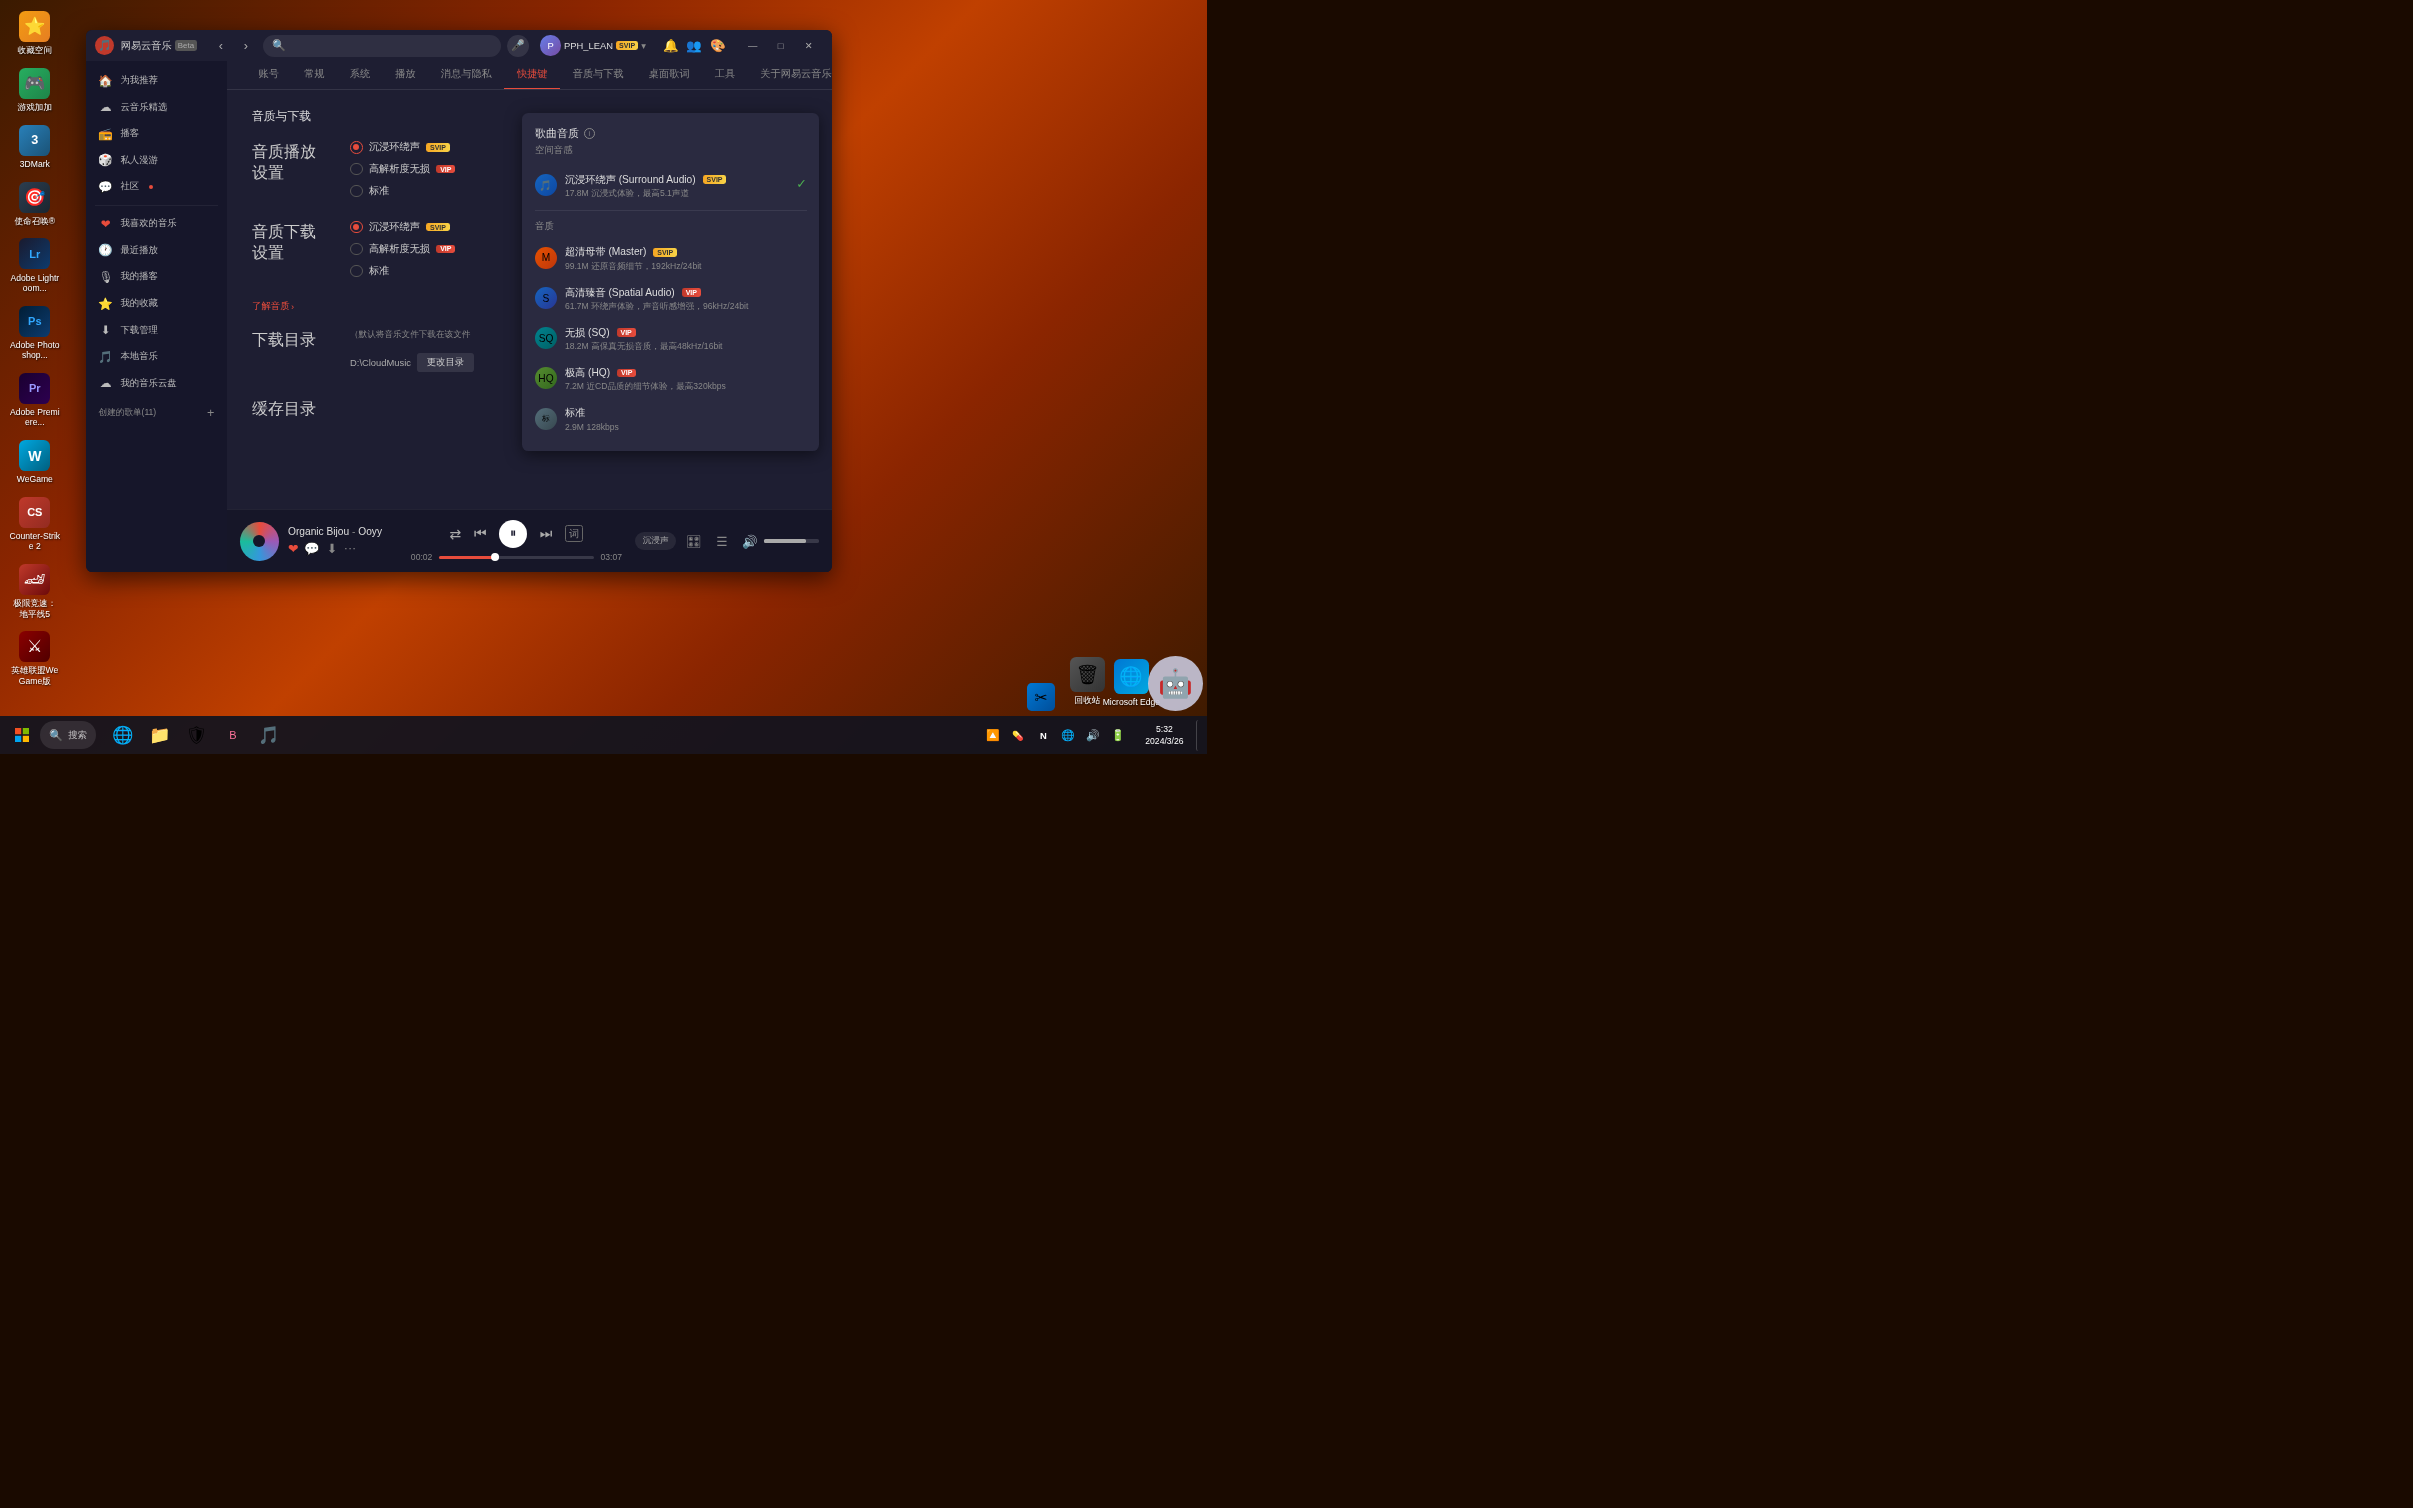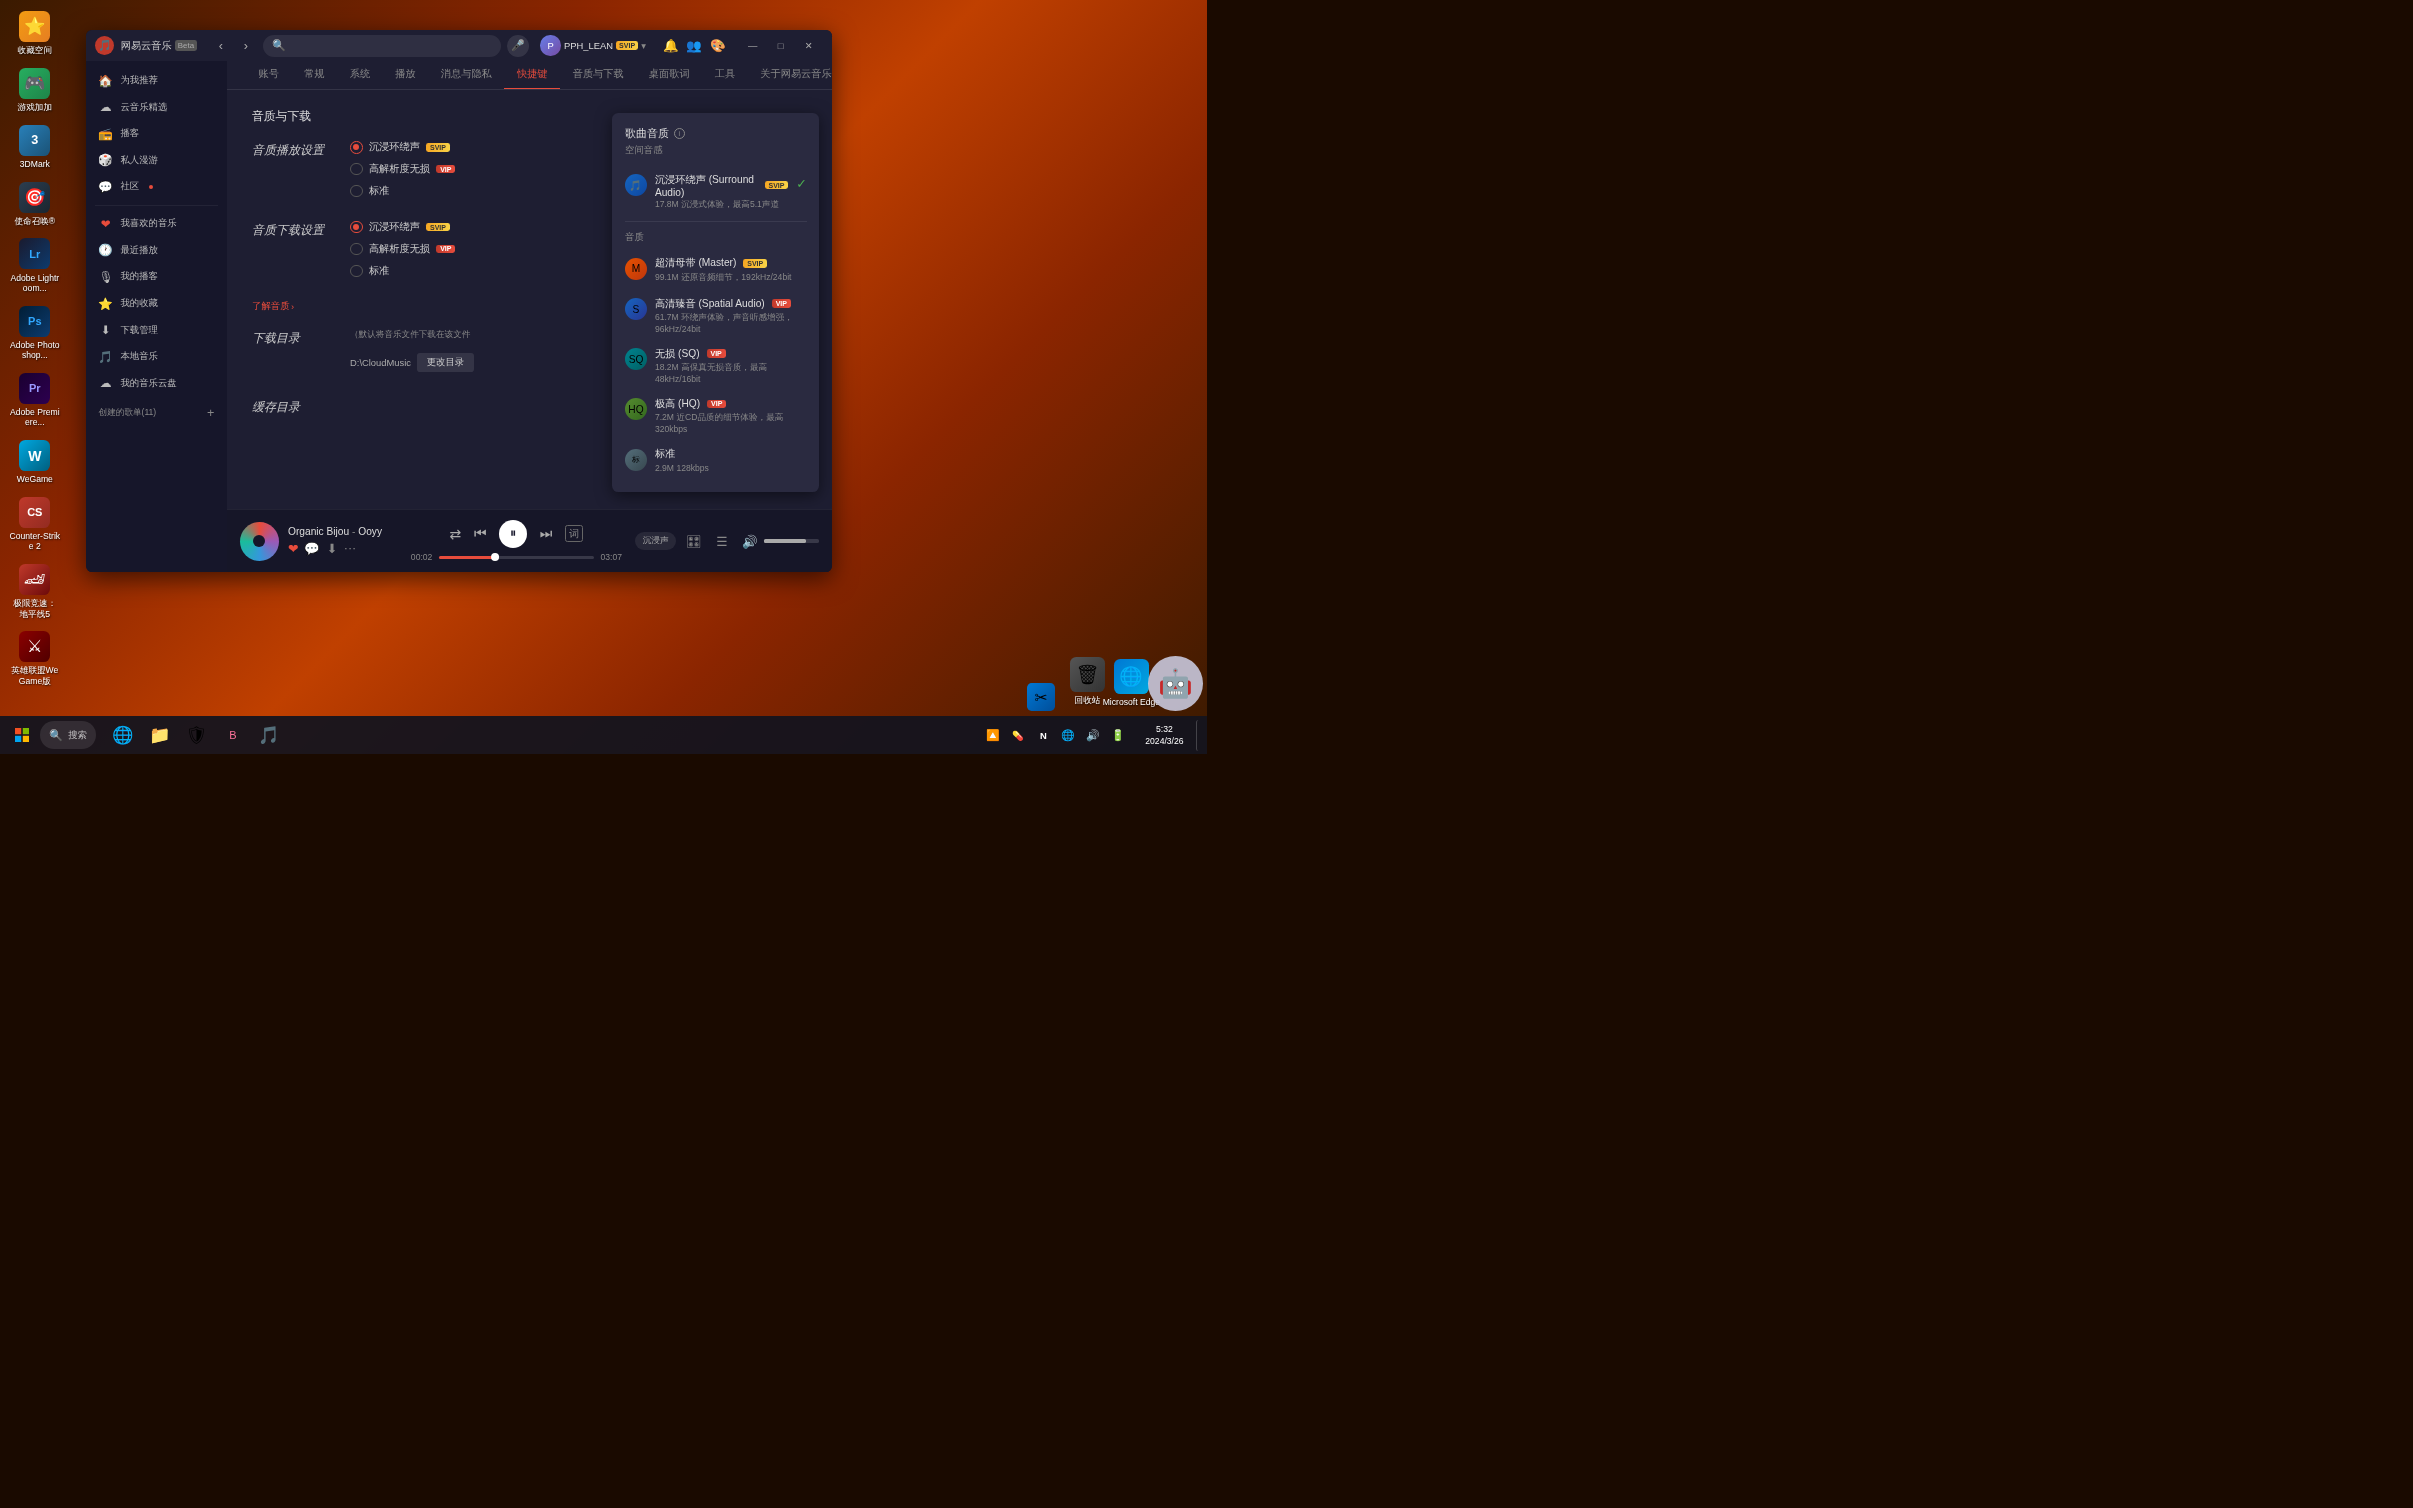--- a/index.html
+++ b/index.html
@@ -444,24 +444,23 @@
     .settings-row {
       display: flex;
       align-items: flex-start;
       margin-bottom: 22px;
       gap: 19px;
     }
 
     .settings-label {
       width: 79px;
       color: #ccc;
-      font-size: 12px;
+      font-size: 16px;
       padding-top: 1.6px;
       flex-shrink: 0;
-      font-style: italic;
     }
 
     .settings-controls {
       flex: 1;
       display: flex;
       flex-direction: column;
       gap: 7.9px;
     }
 
     .radio-option {
@@ -547,21 +546,21 @@
       display: flex;
       align-items: center;
       gap: 1.6px;
     }
 
     
     .quality-popup {
       position: absolute;
       top: 23.6px;
       right: 12.6px;
-      width: 207px;
+      width: 297px;
       background: #2a2a40;
       border-radius: 6.3px;
       box-shadow: 0 3.1px 15.7px rgba(0,0,0,0.5);
       padding: 12.6px;
       z-index: 100;
     }
 
     .popup-title {
       font-size: 11px;
       color: #ddd;

